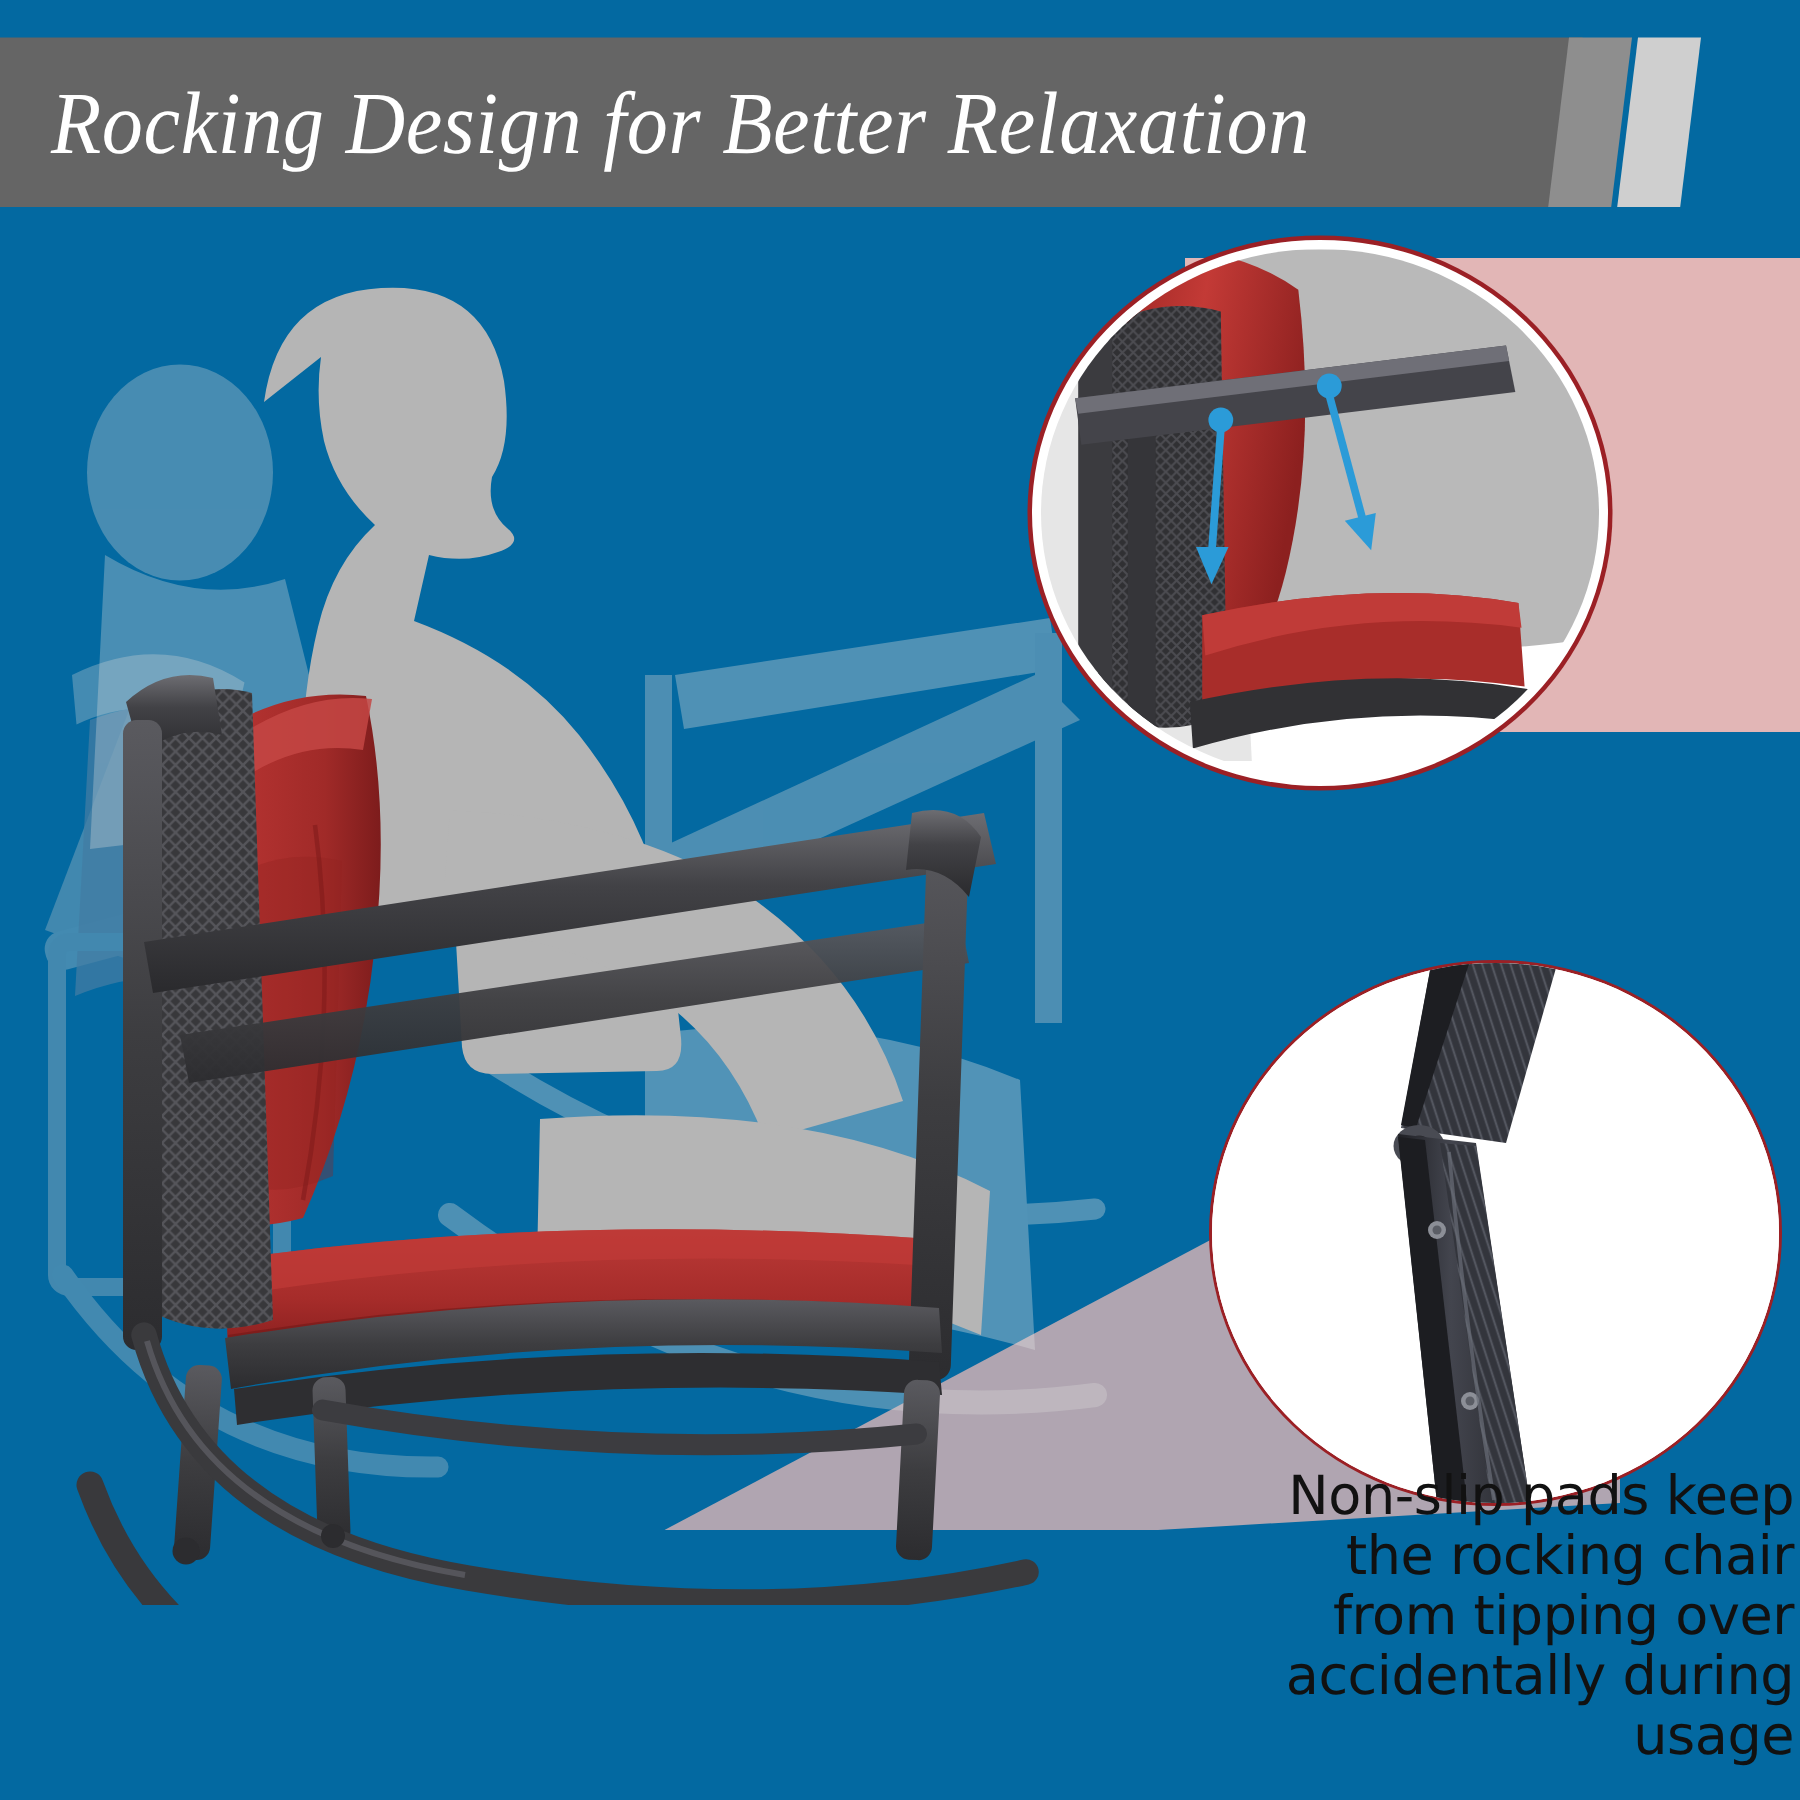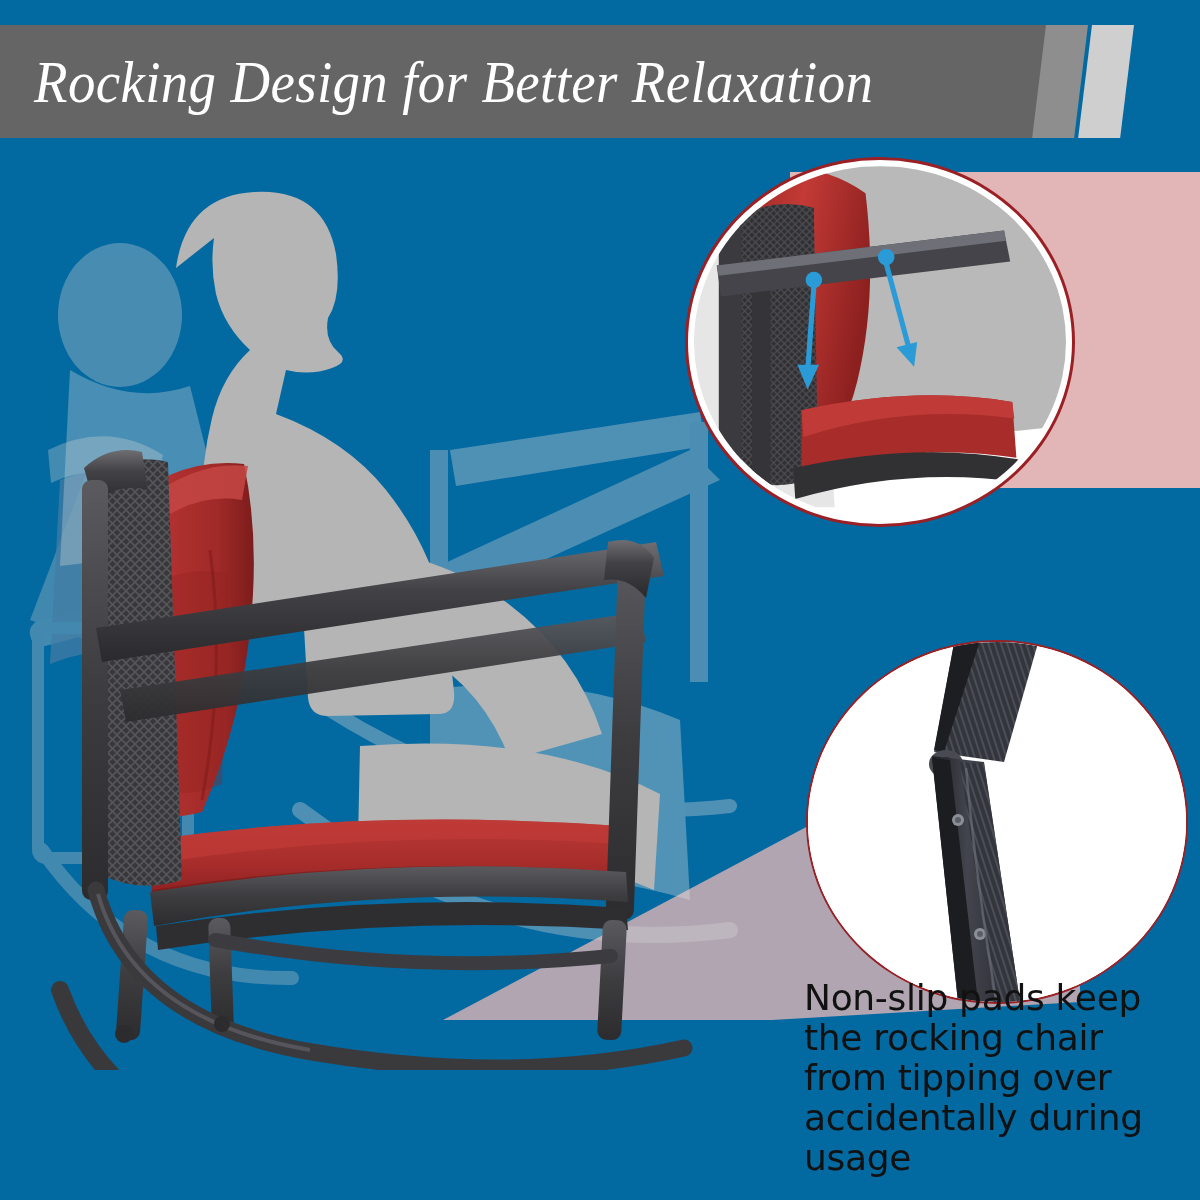--- a/index.html
+++ b/index.html
@@ -38,21 +38,21 @@
   #callout-top{left:688px;top:160px;width:372px;height:352px;
       border:6px solid #ffffff;
       box-shadow:0 0 0 3px #9b2025;background:#ffffff;}
   #callout-bottom{left:806px;top:640px;width:378px;height:360px;
       border:2px solid #9b2025;background:#ffffff;}
   .callout-svg{position:absolute;left:0;top:0;width:100%;height:100%;}
 
   
   #caption-text{position:absolute;left:804px;top:978px;width:392px;
       font-family:"DejaVu Sans", sans-serif;
-      font-size:36px;line-height:40px;color:#111111;letter-spacing:-.3px;}
+      font-size:36px;line-height:40px;color:#111111;letter-spacing:-.3px;text-align:right;}
 </style>
 </head>
 <body>
 
 <div id="stage">
 
   <div id="pink-block-top"></div>
   <div id="pink-wedge-bottom"></div>
 
   <div id="header-banner">

